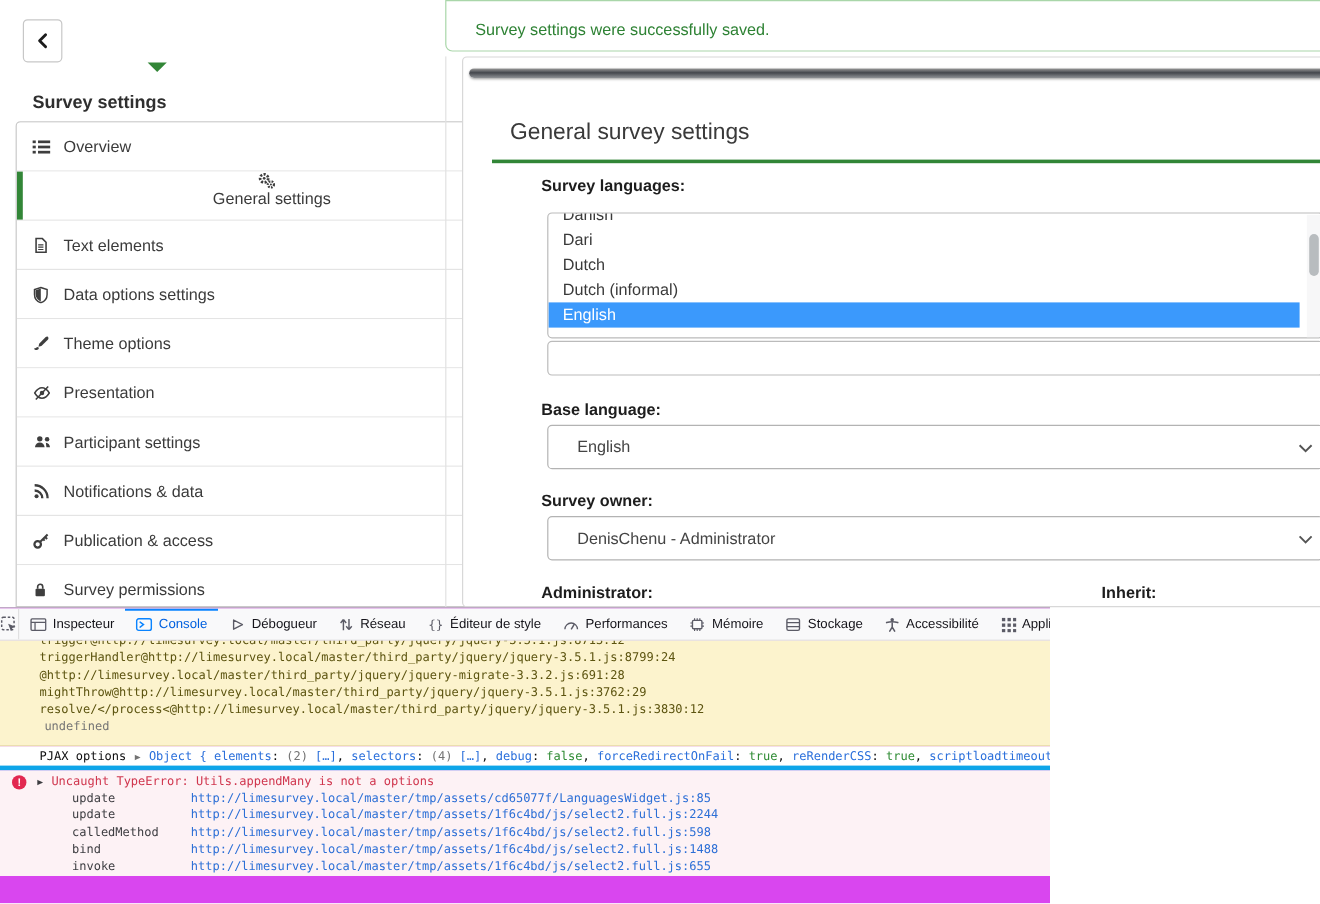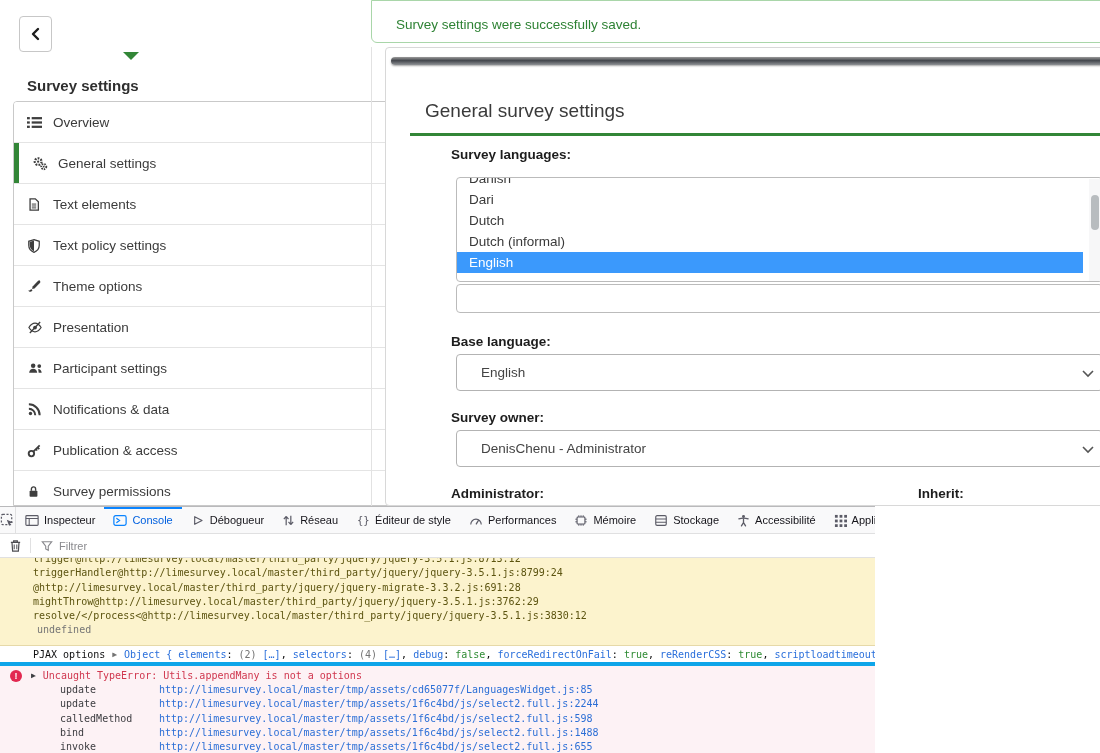--- a/index.html
+++ b/index.html
@@ -35,21 +35,21 @@
                    font-weight:bold; color:#2f2f2f; }
   .sidebar { position:absolute; left:13px; top:101px; width:409px; height:405px;
              background:#fff; border:1px solid #c9c9c9; border-radius:4px 4px 0 0;
              overflow:hidden; }
   .side-item { position:relative; height:41px; display:flex; align-items:center;
                padding-left:13px; border-bottom:1px solid #e4e4e4; cursor:pointer;
                font-size:13.5px; color:#3b3b3b; background:#fff; }
   .side-item .sicon { width:20px; display:flex; align-items:center; margin-right:6px; }
   .side-item.active::before { content:""; position:absolute; left:0; top:0;
                width:5px; height:100%; background:#328637; }
-  .side-item.active { padding-left:18px; }
+  .side-item.active { padding-left:18px;flex-direction:column; }
   .side-item .chev { position:absolute; right:18px; top:14px; }
   
   .main-divider { position:absolute; left:371px; top:47px; width:1px; height:459px; background:#e2e2e2; }
   .main-panel { position:absolute; left:385px; top:47px; width:725px; height:459px;
                 background:#fff; border:1px solid #d8d8d8; border-radius:4px; overflow:hidden; }
   .top-shadow-bar { position:absolute; left:5px; top:9px; width:714px; height:8px;
                 border-radius:5px;
                 background:linear-gradient(180deg,#9a9a9a,#44474d 45%,#8f9296);
                 box-shadow:0 1px 2px rgba(0,0,0,.35); }
   .panel-title { position:absolute; left:39px; top:52px; font-size:19px; color:#3a3a3a; }
@@ -174,21 +174,21 @@
         </span>
         <span>Text elements</span>
       </div>
       <div class="side-item">
         <span class="sicon">
           <svg width="14" height="15" viewBox="0 0 16 16">
             <path d="M8 1.2 14 3.2v4.6c0 4-2.6 6.7-6 8-3.4-1.3-6-4-6-8V3.2z" fill="none" stroke="#3e3e3e" stroke-width="1.4"></path>
             <path d="M8 2.3v12.2c-2.9-1.2-5-3.6-5-7V3.9z" fill="#3e3e3e"></path>
           </svg>
         </span>
-        <span>Text policy settings</span>
+        <span>Data options settings</span>
       </div>
       <div class="side-item">
         <span class="sicon">
           <svg width="15" height="15" viewBox="0 0 16 16">
             <path d="M13.5 1.5c.9.9 1 2 .2 2.8L8 10l-2.6.6L6 8 11.6 2.2c.6-.6 1.4-.9 1.9-.7z" fill="#3e3e3e"></path>
             <path d="M5 10.8c-1.6.1-2 1.6-3.7 1.4.8 1.5 3 1.8 4 .7.6-.6.5-1.6-.3-2.1z" fill="#3e3e3e"></path>
           </svg>
         </span>
         <span>Theme options</span>
       </div>
@@ -396,35 +396,20 @@
         <div class="dt-tab">
           <span>
             <svg width="14" height="14" viewBox="0 0 16 16">
               <path d="M13.2 5.2A5.6 5.6 0 1 0 13.8 9" fill="none" stroke="#d7263d" stroke-width="2"></path>
               <path d="M14.8 2.8 13.4 6.6 10 4.8z" fill="#d7263d"></path>
             </svg>
           </span>
           <span>Tanaguru web</span>
         </div>
       </div>
-    <div class="dt-filterrow">
-      <div class="dt-trash">
-        <svg width="13" height="14" viewBox="0 0 14 15">
-          <path d="M2 3.5h10M5 3.5V2h4v1.5M3.2 3.5l.7 9.5h6.2l.7-9.5" fill="none" stroke="#4d4d52" stroke-width="1.3"></path>
-          <path d="M5.6 6v5M8.4 6v5" stroke="#4d4d52" stroke-width="1.1"></path>
-        </svg>
-      </div>
-      <div class="dt-fdivider"></div>
-      <div class="dt-filter">
-        <svg width="12" height="12" viewBox="0 0 14 14">
-          <path d="M1.5 2h11L8.5 7.2V12l-3-1.5V7.2z" fill="none" stroke="#8a8a8e" stroke-width="1.3"></path>
-        </svg>
-        <input type="text" placeholder="Filtrer" style="">
-      </div>
-    </div>
 
     <div class="console">
       <div class="warn-block" id="warn-block">
           <div class="wline">trigger@http://limesurvey.local/master/third_party/jquery/jquery-3.5.1.js:8713:12</div>
           <div class="wline">triggerHandler@http://limesurvey.local/master/third_party/jquery/jquery-3.5.1.js:8799:24</div>
           <div class="wline">@http://limesurvey.local/master/third_party/jquery/jquery-migrate-3.3.2.js:691:28</div>
           <div class="wline">mightThrow@http://limesurvey.local/master/third_party/jquery/jquery-3.5.1.js:3762:29</div>
           <div class="wline">resolve/&lt;/process&lt;@http://limesurvey.local/master/third_party/jquery/jquery-3.5.1.js:3830:12</div>
           <div class="warn-undef">undefined</div>
         </div>

